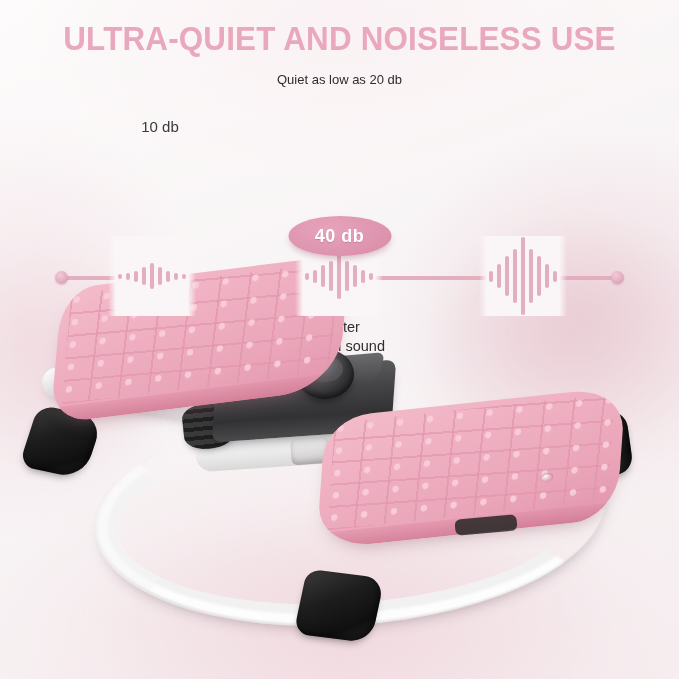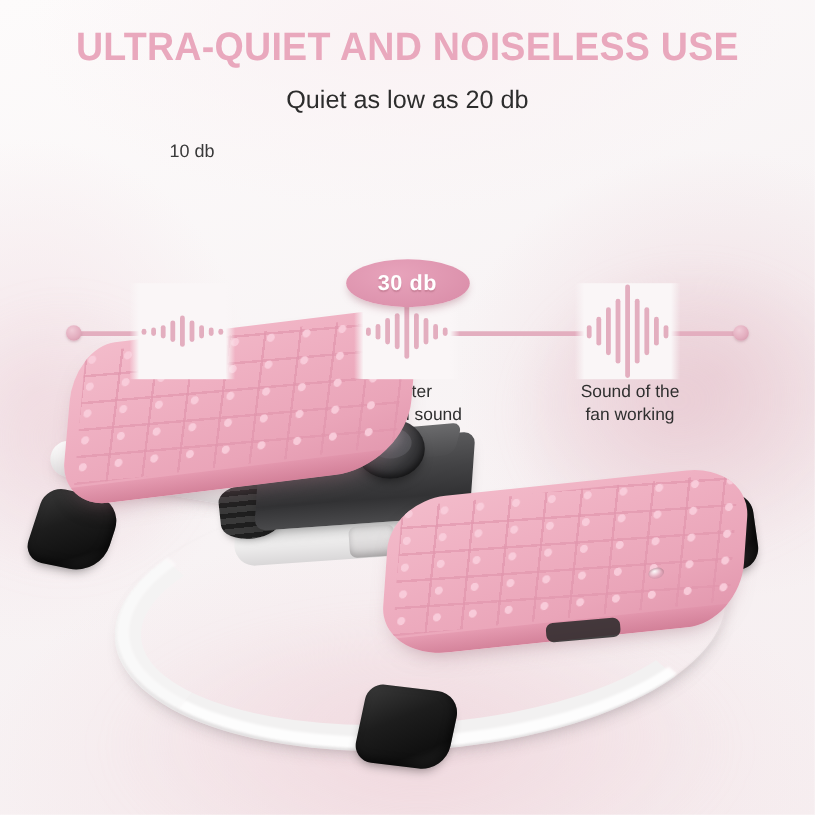--- a/index.html
+++ b/index.html
@@ -47,21 +47,21 @@
     font-size:33px;
     font-weight:bold;
     letter-spacing:.2px;
     color:#e9a8bd;
     font-family:"Liberation Sans", sans-serif;
     transform:scaleX(.95);
     white-space:nowrap;
   }
   .subtitle {
     margin-top:14px;
-    font-size:21px;
+    font-size:13px;
     color:#2d2d2d;
     font-weight:400;
   }
 
   
   .scale { position:absolute; top:108px; left:0; width:679px; height:150px; }
 
   .db-labels { position:absolute; top:0; left:0; width:679px; height:34px; }
   .db-label {
     position:absolute; text-align:center; font-size:15px; color:#3a3a3a;
@@ -295,21 +295,21 @@
   <div class="title">ULTRA-QUIET AND NOISELESS USE</div>
   <div class="subtitle">Quiet as low as 20 db</div>
 </div>
 
 <div class="scale">
 
   <div class="db-labels">
     <div class="db-label l1">10 db</div>
   </div>
 
-  <div class="badge">30 db</div>
+  <div class="badge">40 db</div>
 
   <div class="axis">
     <div class="axis-line"></div>
     <div class="axis-dot left"></div>
     <div class="axis-dot right"></div>
   </div>
 
   <div class="wave w1">
       <span style="height: 5px;"></span>
       <span style="height: 7px;"></span>
@@ -346,24 +346,20 @@
 
   <div class="captions">
     <div class="caption c1">
       <div>sound of</div>
       <div>falling leaves</div>
     </div>
     <div class="caption c2">
       <div>twister</div>
       <div>rotation sound</div>
     </div>
-    <div class="caption c3">
-      <div>Sound of the</div>
-      <div>fan working</div>
-    </div>
   </div>
 </div>
 
 <div class="product">
 
   <div class="frame-tube"></div>
   <div class="frame-tube hl"></div>
   <div class="frame-bar"></div>
   <div class="frame-bar2"></div>
 

